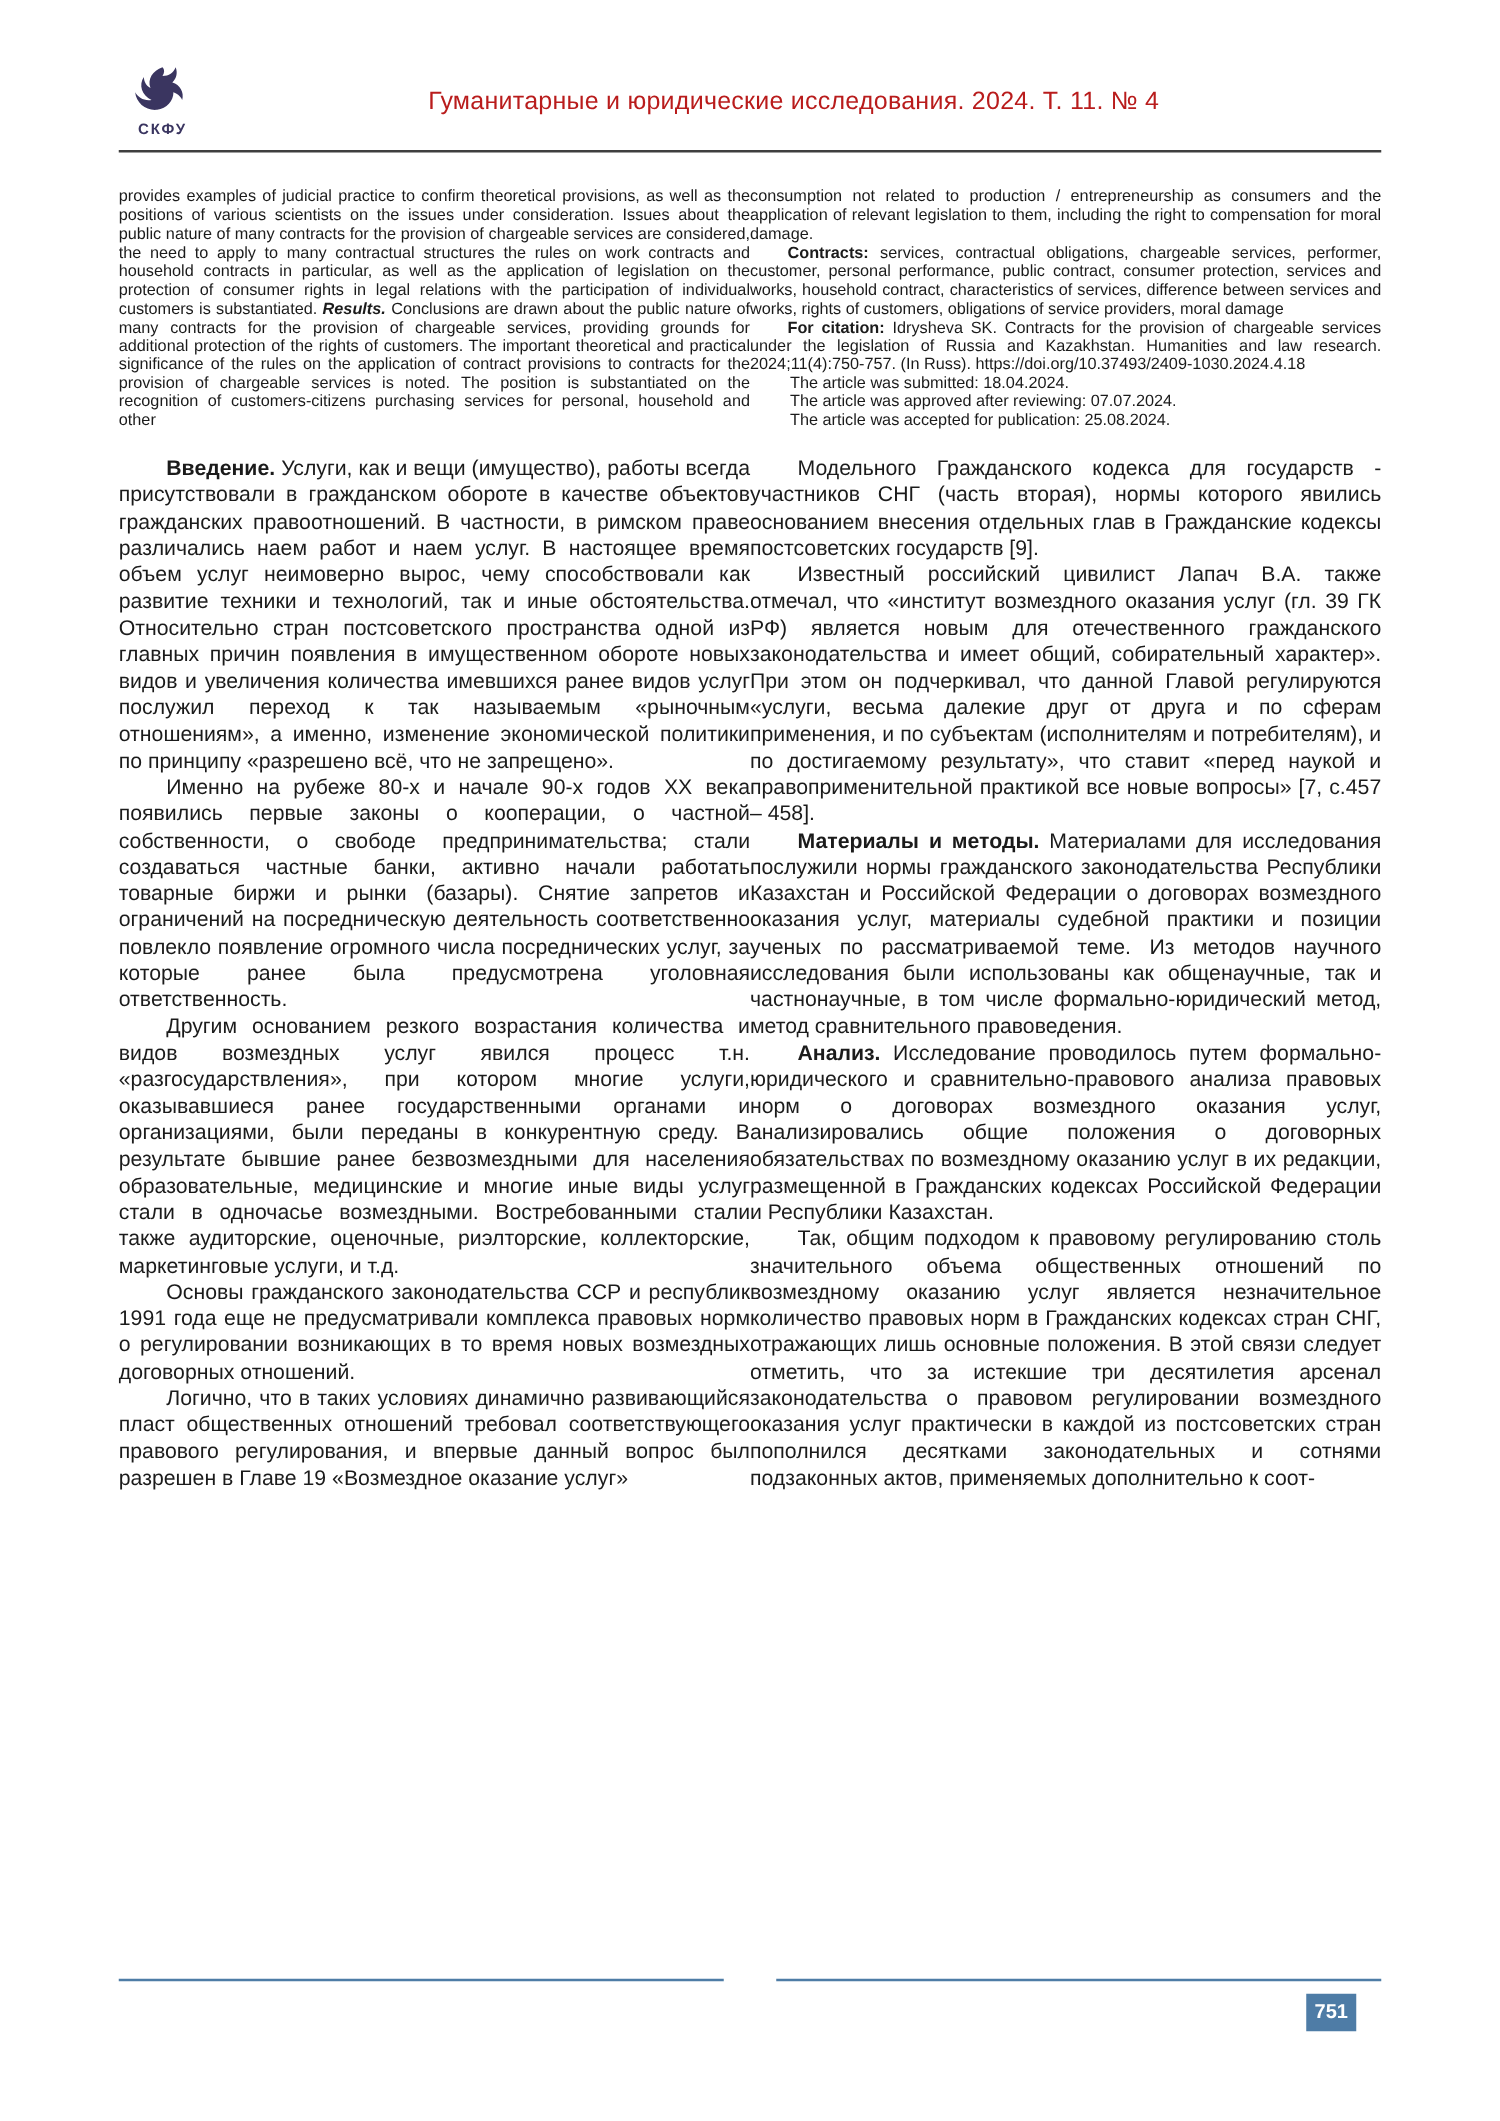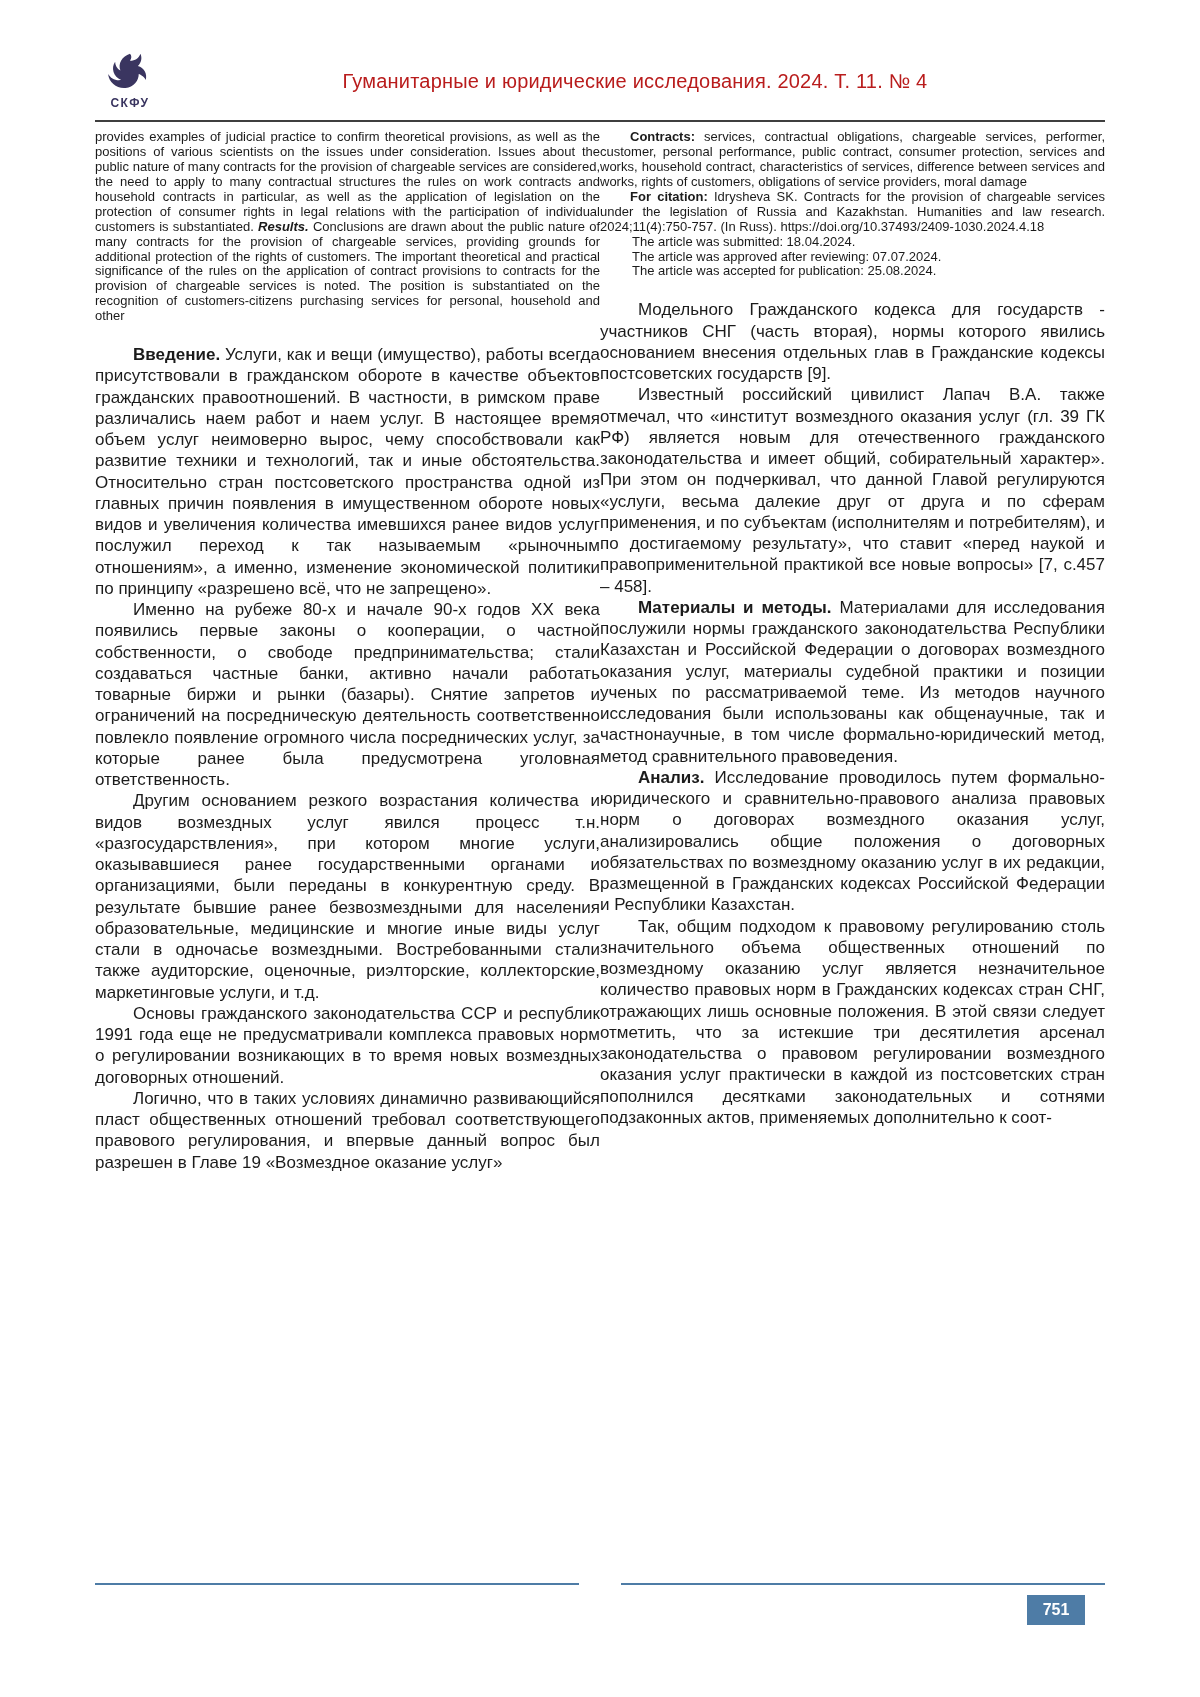--- a/index.html
+++ b/index.html
@@ -10,39 +10,39 @@
     background:#ffffff; padding:48px 95px 0 95px; overflow:hidden;
   }
   
   .header-row { display:flex; align-items:center; height:66px; }
   .logo { width:70px; text-align:center; color:#3a3560; flex:0 0 auto; }
   .logo svg { display:block; margin:0 auto; }
   .logo-text { font-size:12px; font-weight:bold; letter-spacing:1.5px; margin-top:2px; color:#3a3560; }
   .journal-title { flex:1; text-align:center; font-size:20px; color:#b91c1c; letter-spacing:0.2px; }
   .header-rule { border:none; border-top:2px solid #3f3f3f; margin-top:6px; }
   
-  .columns { display:flex; margin-top:8px; }
+  .columns { display:flex; margin-top:28px; }
   .col { flex:1; min-width:0; }
   
   .abstract { font-size:13px; line-height:1.15; text-align:justify; }
   .abstract p { margin:0; }
   .abstract p.indent { text-indent:30px; }
   .abstract .date-line { text-indent:32px; text-align:left; }
   .results-label { font-weight:bold; font-style:italic; }
   .strong-label { font-weight:bold; }
   
   .body-ru { margin-top:20px; font-size:17px; line-height:1.25; text-align:justify; }
   .body-ru p { margin:0; text-indent:38px; }
   .body-ru .lead { font-weight:bold; }
   
   .footer { position:absolute; left:95px; right:95px; bottom:40px; height:74px; }
   .footer-rules { display:flex; gap:42px; }
   .footer-rules .rule { flex:1; height:2px; background:#4e7ca6; }
   .pagenum {
-    position:absolute; right:20px; top:12px; width:58px; height:30px;
+    position:absolute; right:20px; top:12px; width:40px; height:30px;
     background:#4e7ca6; color:#ffffff; font-weight:bold; font-size:16px;
     display:flex; align-items:center; justify-content:center;
   }
 </style>
 </head>
 <body>
 
 <div class="page">
 
   <div class="header-row">
@@ -69,20 +69,21 @@
         <p><span class="lead">Введение.</span><span> Услуги, как и вещи (имущество), работы всегда присутствовали в гражданском обороте в качестве объектов гражданских правоотношений. В частности, в римском праве различались наем работ и наем услуг. В настоящее время объем услуг неимоверно вырос, чему способствовали как развитие техники и технологий, так и иные обстоятельства. Относительно стран постсоветского пространства одной из главных причин появления в имущественном обороте новых видов и увеличения количества имевшихся ранее видов услуг послужил переход к так называемым «рыночным отношениям», а именно, изменение экономической политики по принципу «разрешено всё, что не запрещено».</span></p>
         <p><span>Именно на рубеже 80-х и начале 90-х годов XX века появились первые законы о кооперации, о частной собственности, о свободе предпринимательства; стали создаваться частные банки, активно начали работать товарные биржи и рынки (базары). Снятие запретов и ограничений на посредническую деятельность соответственно повлекло появление огромного числа посреднических услуг, за которые ранее была предусмотрена уголовная ответственность.</span></p>
         <p><span>Другим основанием резкого возрастания количества и видов возмездных услуг явился процесс т.н. «разгосударствления», при котором многие услуги, оказывавшиеся ранее государственными органами и организациями, были переданы в конкурентную среду. В результате бывшие ранее безвозмездными для населения образовательные, медицинские и многие иные виды услуг стали в одночасье возмездными. Востребованными стали также аудиторские, оценочные, риэлторские, коллекторские, маркетинговые услуги, и т.д.</span></p>
         <p><span>Основы гражданского законодательства ССР и республик 1991 года еще не предусматривали комплекса правовых норм о регулировании возникающих в то время новых возмездных договорных отношений.</span></p>
         <p><span>Логично, что в таких условиях динамично развивающийся пласт общественных отношений требовал соответствующего правового регулирования, и впервые данный вопрос был разрешен в Главе 19 «Возмездное оказание услуг»</span></p>
       </div>
     </div>
 
     <div class="col">
       <div class="abstract">
+        <p><span>consumption not related to production / entrepreneurship as consumers and the application of relevant legislation to them, including the right to compensation for moral damage.</span></p>
         <p class="indent"><span class="strong-label">Contracts:</span><span> services, contractual obligations, chargeable services, performer, customer, personal performance, public contract, consumer protection, services and works, household contract, characteristics of services, difference between services and works, rights of customers, obligations of service providers, moral damage</span></p>
         <p class="indent"><span class="strong-label">For citation:</span><span> Idrysheva SK. Contracts for the provision of chargeable services under the legislation of Russia and Kazakhstan. Humanities and law research. 2024;11(4):750-757. (In Russ). https://doi.org/10.37493/2409-1030.2024.4.18</span></p>
         <p class="date-line">The article was submitted: 18.04.2024.</p>
         <p class="date-line">The article was approved after reviewing: 07.07.2024.</p>
         <p class="date-line">The article was accepted for publication: 25.08.2024.</p>
       </div>
 
       <div class="body-ru" lang="ru">
         <p><span>Модельного Гражданского кодекса для государств - участников СНГ (часть вторая), нормы которого явились основанием внесения отдельных глав в Гражданские кодексы постсоветских государств [9].</span></p>
         <p><span>Известный российский цивилист Лапач В.А. также отмечал, что «институт возмездного оказания услуг (гл. 39 ГК РФ) является новым для отечественного гражданского законодательства и имеет общий, собирательный характер». При этом он подчеркивал, что данной Главой регулируются «услуги, весьма далекие друг от друга и по сферам применения, и по субъектам (исполнителям и потребителям), и по достигаемому результату», что ставит «перед наукой и правоприменительной практикой все новые вопросы» [7, с.457 – 458].</span></p>

